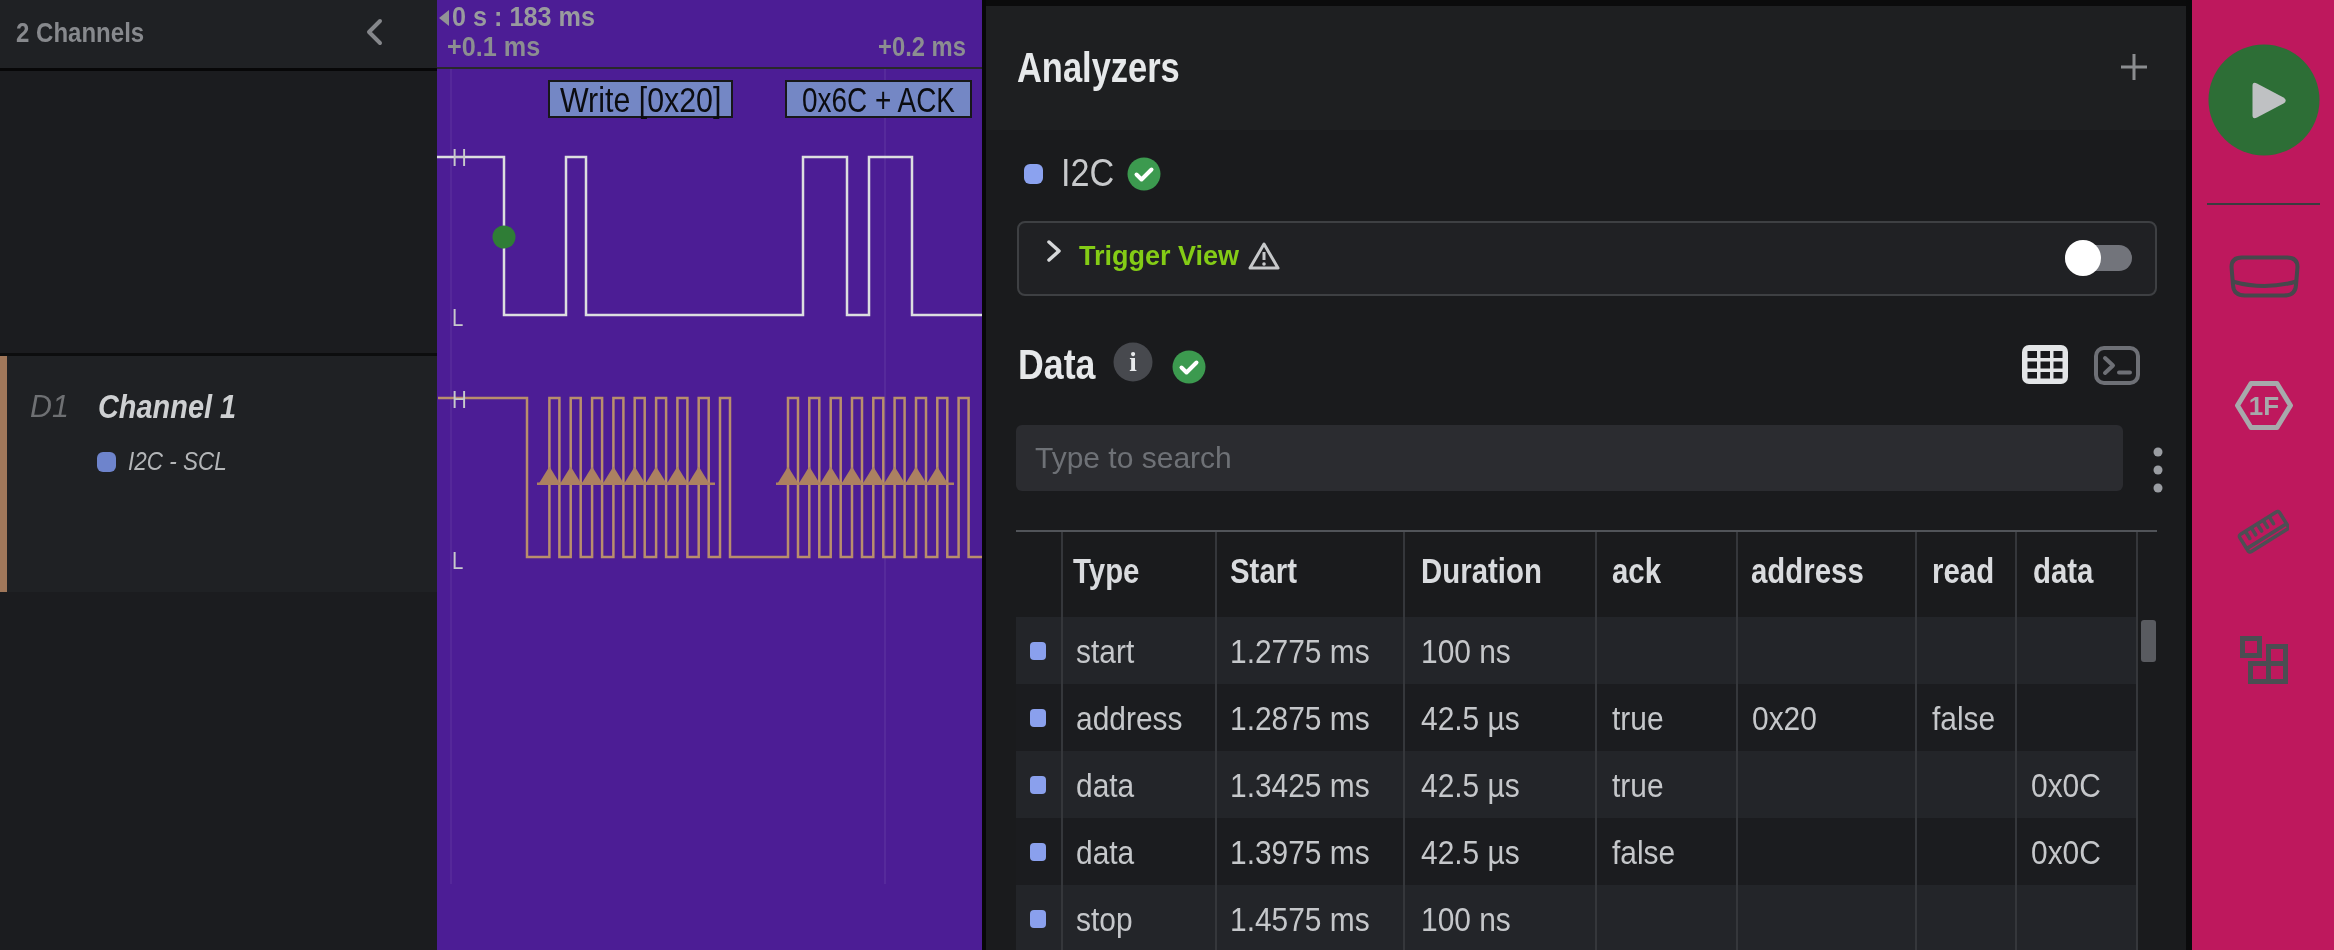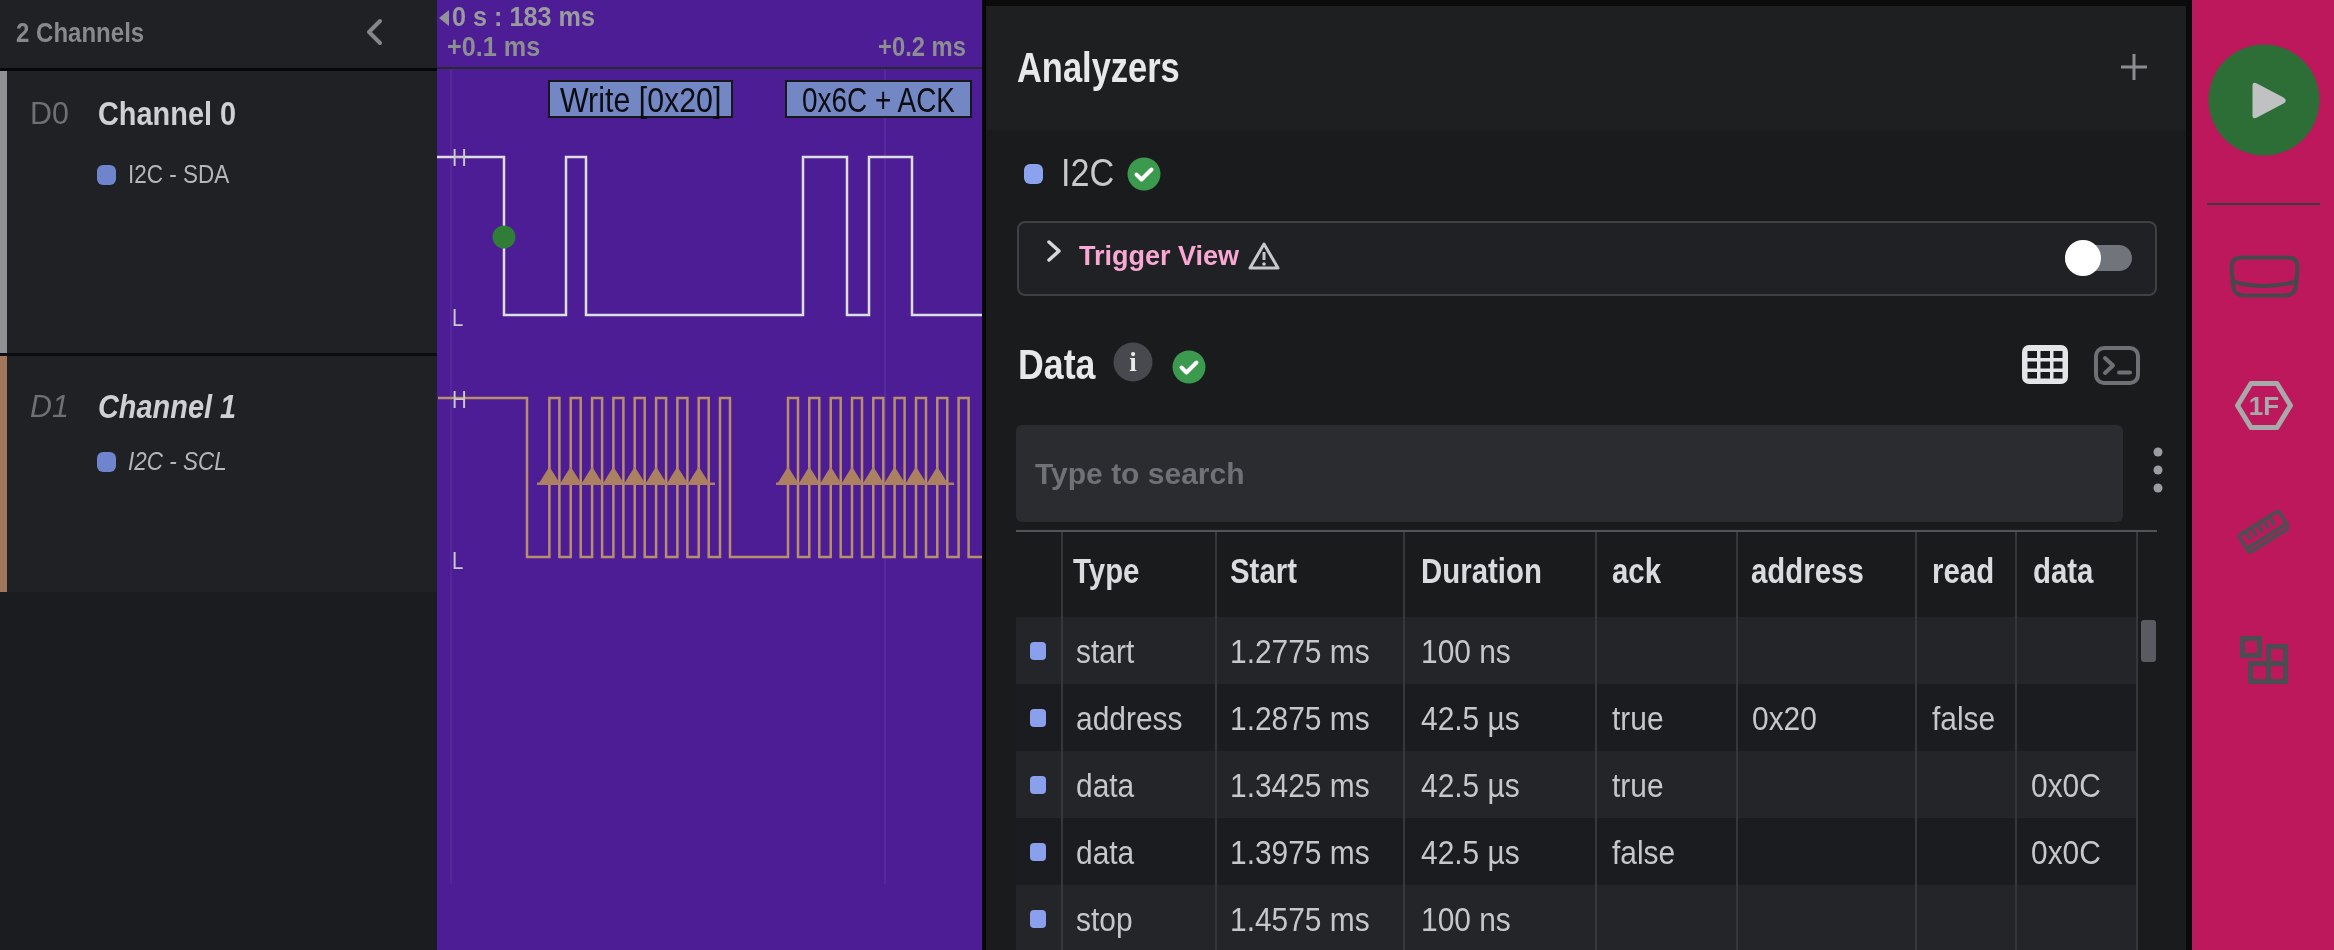--- a/index.html
+++ b/index.html
@@ -17,27 +17,20 @@
   <div class="abs" style="left:0;top:0;width:437px;height:950px;background:#1b1c1f;padding-left:32px;">
 
     <div class="abs" style="left:0;top:0;width:437px;height:68px;background:#1f2124;">
       <span class="abs t" style="left:16px;top:20px;font-size:27px;font-weight:bold;color:#87898d;transform:scaleX(0.89);">2 Channels</span>
     </div>
     <svg class="abs" style="left:363px;top:18px;" width="24" height="28" viewBox="0 0 24 28">
       <polyline points="17,3 6,14 17,25" fill="none" stroke="#85878b" stroke-width="4" stroke-linecap="round" stroke-linejoin="round"></polyline>
     </svg>
     <div class="abs" style="left:0;top:68px;width:437px;height:3px;background:#070708;"></div>
 
-    <div class="abs" style="left:0;top:71px;width:437px;height:282px;background:#1f2124;">
-      <div class="abs" style="left:0;top:0;width:7px;height:282px;background:#8f9193;"></div>
-      <span class="abs t" style="left:30px;top:26.2px;font-size:32px;color:#6e7073;transform:scaleX(0.95);">D0</span>
-      <span class="abs t" style="left:98px;top:24.5px;font-size:34px;font-weight:bold;color:#ced0d2;transform:scaleX(0.85);">Channel 0</span>
-      <div class="abs" style="left:97px;top:94px;width:19px;height:20px;border-radius:6px;background:#6e84cc;"></div>
-      <span class="abs t" style="left:128px;top:90.5px;font-size:25px;color:#b4b6b8;transform:scaleX(0.90);">I2C - SDA</span>
-    </div>
     <div class="abs" style="left:0;top:353px;width:437px;height:3px;background:#0c0d0e;"></div>
 
     <div class="abs" style="left:0;top:356px;width:437px;height:236px;background:#1f2124;font-style:italic;">
       <div class="abs" style="left:0;top:0;width:7px;height:236px;background:#a0775a;"></div>
       <span class="abs t" style="left:30px;top:34.2px;font-size:32px;color:#6e7073;transform:scaleX(0.95);">D1</span>
       <span class="abs t" style="left:98px;top:32.5px;font-size:34px;font-weight:bold;color:#ced0d2;transform:scaleX(0.85);">Channel 1</span>
       <div class="abs" style="left:97px;top:96px;width:19px;height:20px;border-radius:6px;background:#6e84cc;"></div>
       <span class="abs t" style="left:128px;top:92.5px;font-size:25px;color:#b4b6b8;transform:scaleX(0.90);">I2C - SCL</span>
     </div>
   </div>
@@ -111,21 +104,21 @@
     <span class="abs t" style="left:75px;top:154.3px;font-size:38px;color:#c7c9cb;transform:scaleX(0.90);">I2C</span>
     <svg class="abs" style="left:141px;top:157px;" width="34" height="34" viewBox="0 0 34 34">
       <circle cx="17" cy="17" r="16.5" fill="#3c9a4f"></circle>
       <polyline points="9.5,17.5 14.5,22.5 24.5,12.5" fill="none" stroke="#fff" stroke-width="4" stroke-linecap="round" stroke-linejoin="round"></polyline>
     </svg>
 
     <div class="abs" style="left:31px;top:221px;width:1140px;height:75px;border:2px solid #3e4043;border-radius:8px;background:#202124;">
       <svg class="abs" style="left:25px;top:16px;" width="20" height="24" viewBox="0 0 20 24">
         <polyline points="5,3 15,12 5,21" fill="none" stroke="#d6d8da" stroke-width="3.5" stroke-linecap="round" stroke-linejoin="round"></polyline>
       </svg>
-      <span class="abs t" style="left:60px;top:19.9px;font-size:27px;font-weight:bold;color:#f9a8d4;text-align:right;">Trigger View</span>
+      <span class="abs t" style="left:60px;top:19.9px;font-size:27px;font-weight:bold;color:#84cc16;text-align:right;">Trigger View</span>
       <svg class="abs" style="left:229px;top:18px;" width="32" height="30" viewBox="0 0 32 30">
         <path d="M16 3 L30 27 H2 Z" fill="none" stroke="#c6c8ca" stroke-width="3" stroke-linejoin="round"></path>
         <line x1="16" y1="11" x2="16" y2="19" stroke="#c6c8ca" stroke-width="3"></line>
         <circle cx="16" cy="23" r="1.8" fill="#c6c8ca"></circle>
       </svg>
       <div class="abs" style="left:1046px;top:22px;width:67px;height:26px;border-radius:13px;background:#72747b;"></div>
       <div class="abs" style="left:1046px;top:17px;width:36px;height:36px;border-radius:50%;background:#ffffff;"></div>
     </div>
 
     <span class="abs t" style="left:32px;top:344.2px;font-size:42px;font-weight:bold;color:#e6e8ea;transform:scaleX(0.85);">Data</span>
@@ -151,21 +144,21 @@
           <rect x="18.5" y="27" width="9.5" height="6.5"></rect>
           <rect x="31.5" y="27" width="9" height="6.5"></rect>
       </g>
     </svg>
     <svg class="abs" style="left:1108px;top:346px;" width="46" height="39" viewBox="0 0 46 39">
       <rect x="2" y="2" width="42" height="35" rx="8" fill="none" stroke="#6e7076" stroke-width="4"></rect>
       <polyline points="11,12 19,19.5 11,27" fill="none" stroke="#6e7076" stroke-width="4" stroke-linecap="round" stroke-linejoin="round"></polyline>
       <line x1="25" y1="26.5" x2="36" y2="26.5" stroke="#6e7076" stroke-width="4" stroke-linecap="round"></line>
     </svg>
 
-    <div class="abs flex" style="left:30px;top:425px;width:1107px;height:97px;border-radius:6px;background:#2b2c30;font-weight:bold;">
+    <div class="abs flex" style="left:30px;top:425px;width:1107px;height:66px;border-radius:6px;background:#2b2c30;">
       <span style="margin-left:19px;font-size:30px;color:#6e7176;">Type to search</span>
     </div>
     <svg class="abs" style="left:1166px;top:444px;" width="12" height="52" viewBox="0 0 12 52">
       <circle cx="6" cy="8" r="4.5" fill="#9a9da2"></circle>
       <circle cx="6" cy="26" r="4.5" fill="#9a9da2"></circle>
       <circle cx="6" cy="44" r="4.5" fill="#9a9da2"></circle>
     </svg>
 
     <div id="tbl" class="abs" style="left:0;top:0;width:1204px;height:950px;pointer-events:none;">
         <div class="abs" style="left:30px;top:530px;width:1141px;height:2px;background:#515459;"></div>

